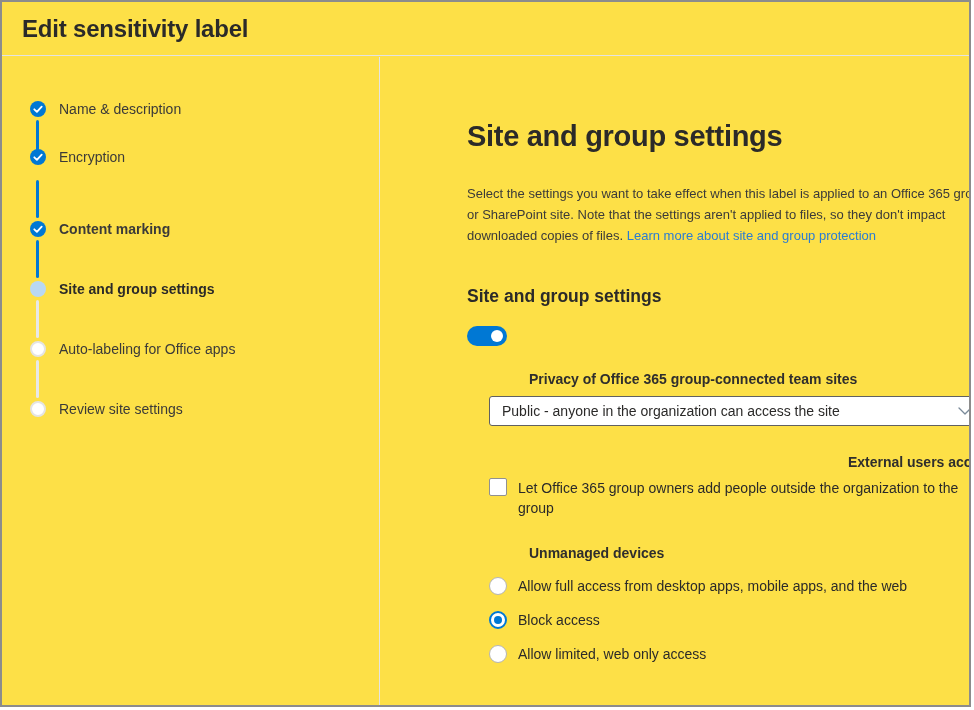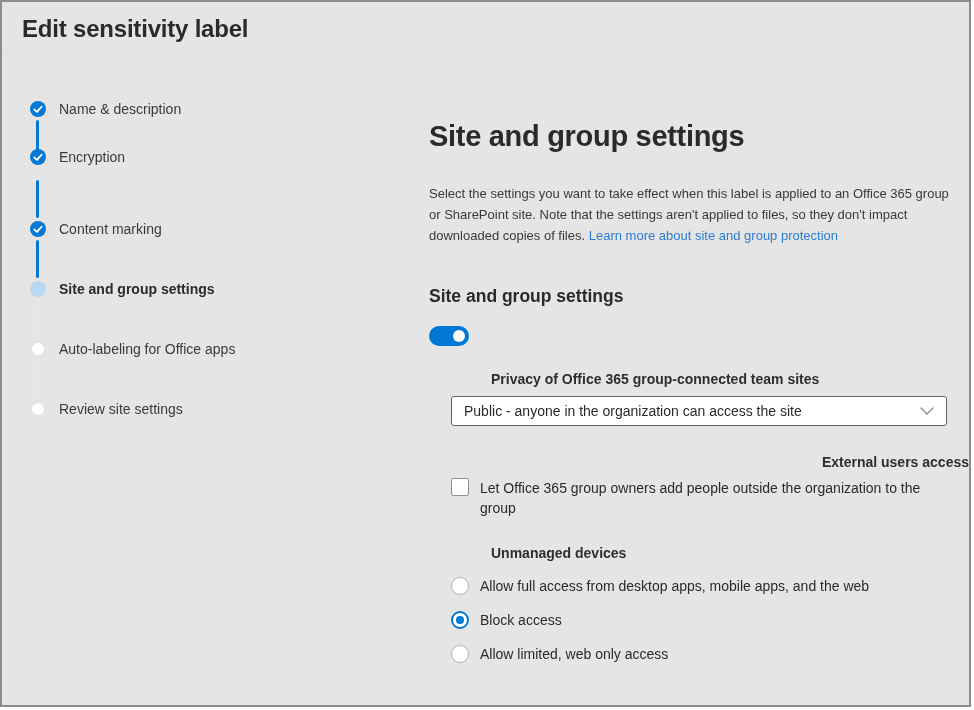--- a/index.html
+++ b/index.html
@@ -1,33 +1,33 @@
 <!DOCTYPE html>
 <html><head>
 <meta charset="utf-8">
 <style>
   * { margin:0; padding:0; box-sizing:border-box; }
   html,body { width:974px; height:710px; background:#fff; font-family:"Liberation Sans", sans-serif; color:#323130; }
   .dialog {
     position:absolute; top:0; left:0; width:971px; height:707px;
-    border:2px solid #8c8c8c; background:#e5e5e5; overflow:hidden;
+    border:2px solid #8c8c8c; background:#fde047; overflow:hidden;
   }
   
   .header {
     height:54px; display:flex; align-items:center; padding:0 20px;
     border-bottom:1px solid #e3e3e3;
   }
   .header h1 { font-size:24px; font-weight:700; color:#2b2a29; letter-spacing:-0.2px; }
   
-  .body-wrap { position:absolute; top:55px; bottom:0; left:0; right:0; display:flex; }
+  .body-wrap { position:absolute; top:55px; bottom:0; left:0; right:0; display:flex;gap:38px; }
   .sidebar { position:relative; width:378px; border-right:1px solid #e3e3e3; flex:0 0 auto; }
   .main { flex:1; position:relative; padding:0 0 0 49px; }
   
   .step { position:absolute; left:28px; display:flex; align-items:center; gap:13px; cursor:pointer; }
-  .step-1 { top:44px; } .step-2 { top:92px; } .step-3 { top:164px; }
+  .step-1 { top:44px; } .step-2 { top:92px; } .step-3 { top:164px;font-weight:bold; }
   .step-4 { top:224px; } .step-5 { top:284px; } .step-6 { top:344px; }
   .step-circle { width:16px; height:16px; border-radius:50%; flex:0 0 auto; position:relative; }
   .step.completed .step-circle { background:#0078d4; }
   .step.completed .step-circle svg { position:absolute; inset:0; }
   .step.current .step-circle { background:#b9d8f2; }
   .step.upcoming .step-circle { background:#fff; border:2px solid #e4e4e4; }
   .step-label { font-size:14px; color:#3b3a39; white-space:nowrap; }
   .step.current .step-label { font-weight:600; color:#2b2a29; }
   .conn { position:absolute; left:34px; width:3px; height:38px; border-radius:2px; }
   .conn.blue { background:#0078d4; }

